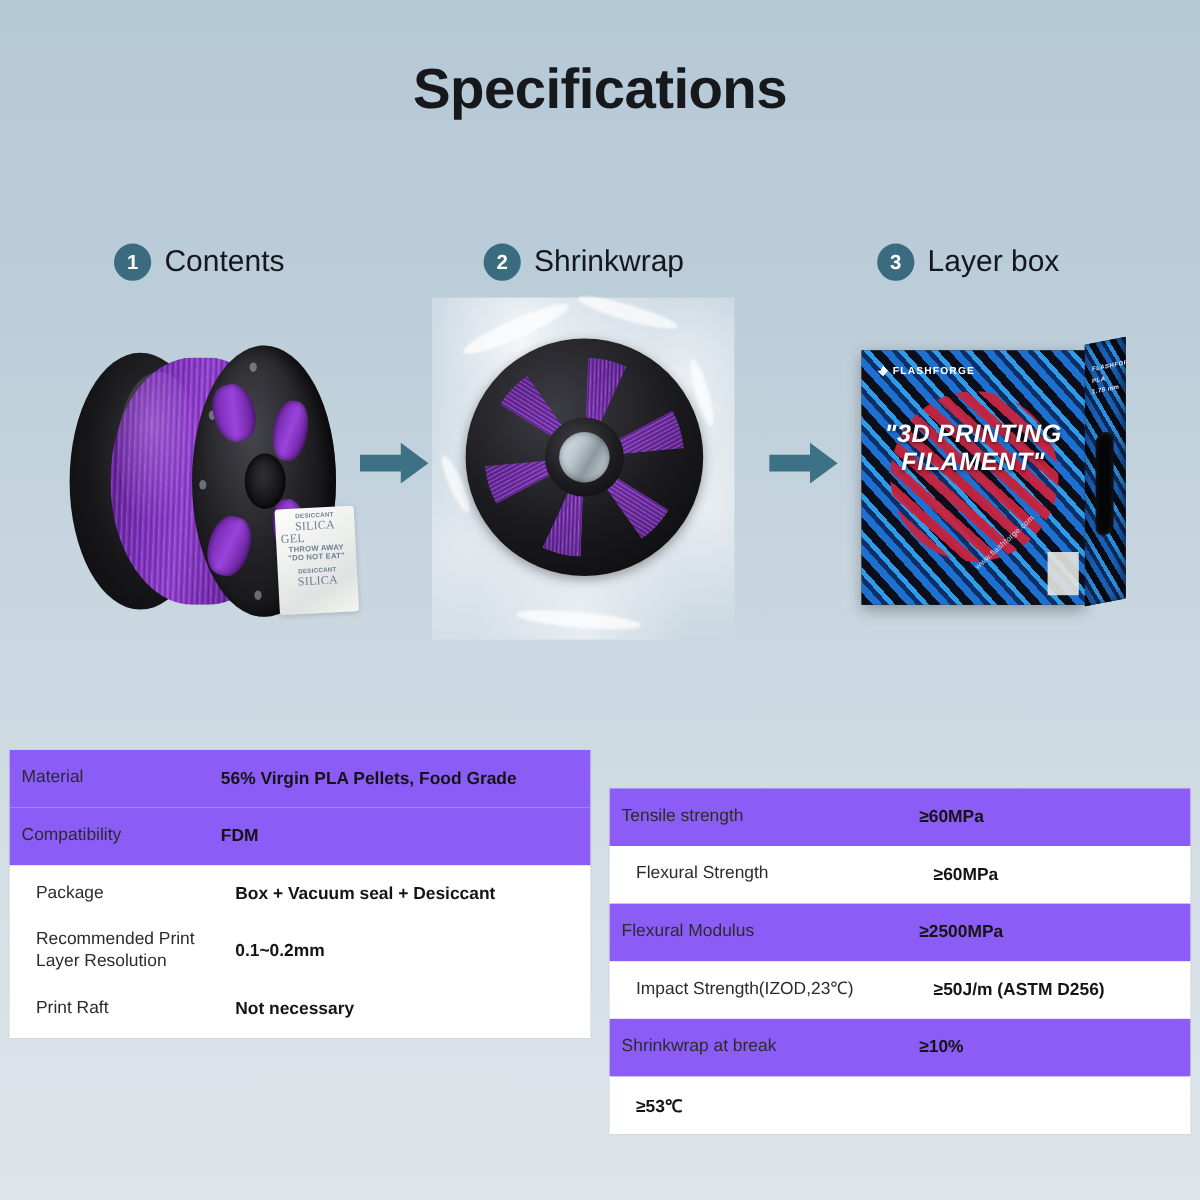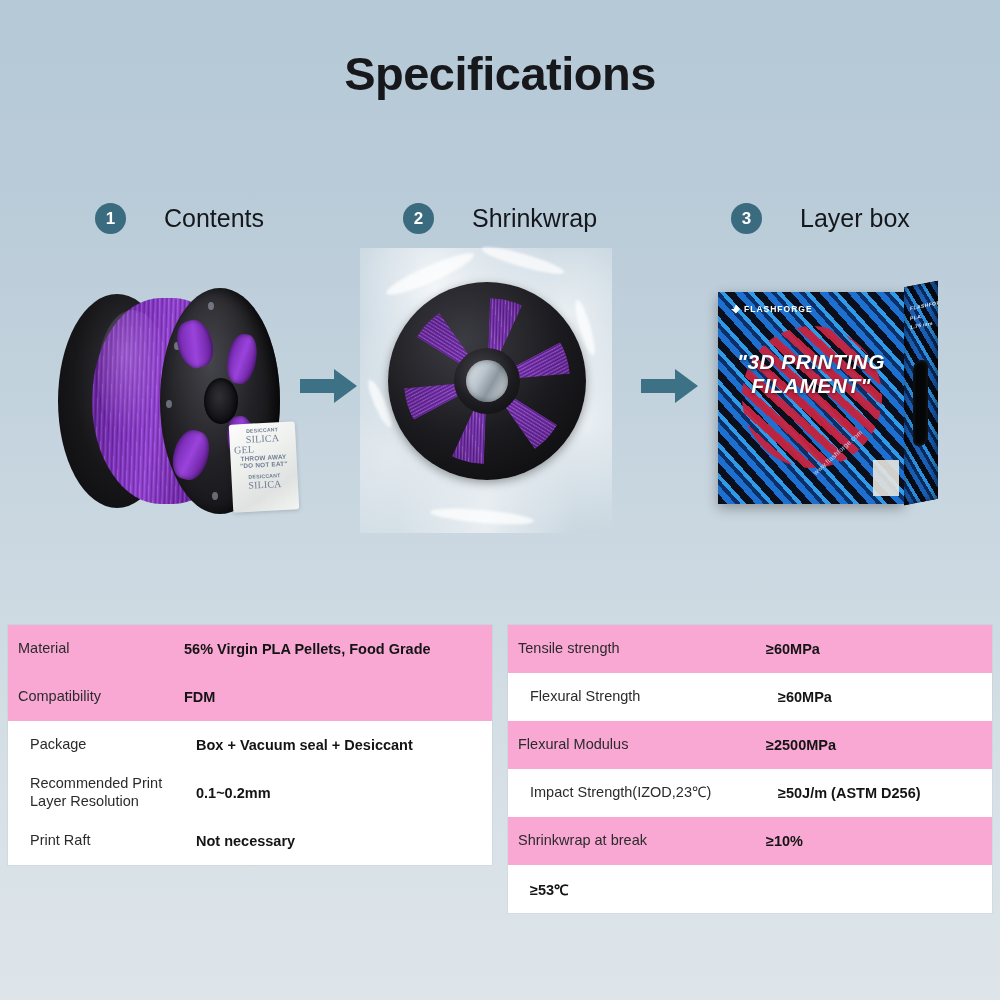--- a/index.html
+++ b/index.html
@@ -56,21 +56,20 @@
     display: flex;
     align-items: center;
     justify-content: center;
     flex: 0 0 auto;
   }
   .step-label {
     font-size: 25px;
     font-weight: 400;
     color: #14171b;
     white-space: nowrap;
-    margin-left: 27px;
   }
   #step-head-1 { left: 95px;  top: 203px; }
   #step-head-2 { left: 403px; top: 203px; }
   #step-head-3 { left: 731px; top: 203px; }
 
   
   .arrow { position: absolute; }
   #arrow-1 { left: 300px; top: 368px; }
   #arrow-2 { left: 641px; top: 368px; }
 
@@ -311,29 +310,29 @@
 
   
   .spec-table {
     position: absolute;
     top: 625px;
     width: 484px;
     background: #ffffff;
     box-shadow: 0 0 0 1px rgba(0,0,0,0.03);
   }
   #spec-table-left  { left: 8px; }
-  #spec-table-right { left: 508px; }
+  #spec-table-right { left: 508px; margin-top: 32px; }
 
   .spec-row {
     display: flex;
     align-items: center;
     height: 48px;
     padding-left: 22px;
   }
-  .spec-row.alt { background: #f9a8d4; padding-left: 10px; }
+  .spec-row.alt { background: #8b5cf6; padding-left: 10px; }
   .spec-row.tall { height: 48px; }
 
   .spec-key {
     flex: 0 0 auto;
     font-size: 14.5px;
     font-weight: 400;
     color: #2b2b2b;
     line-height: 1.24;
   }
   .spec-val {

